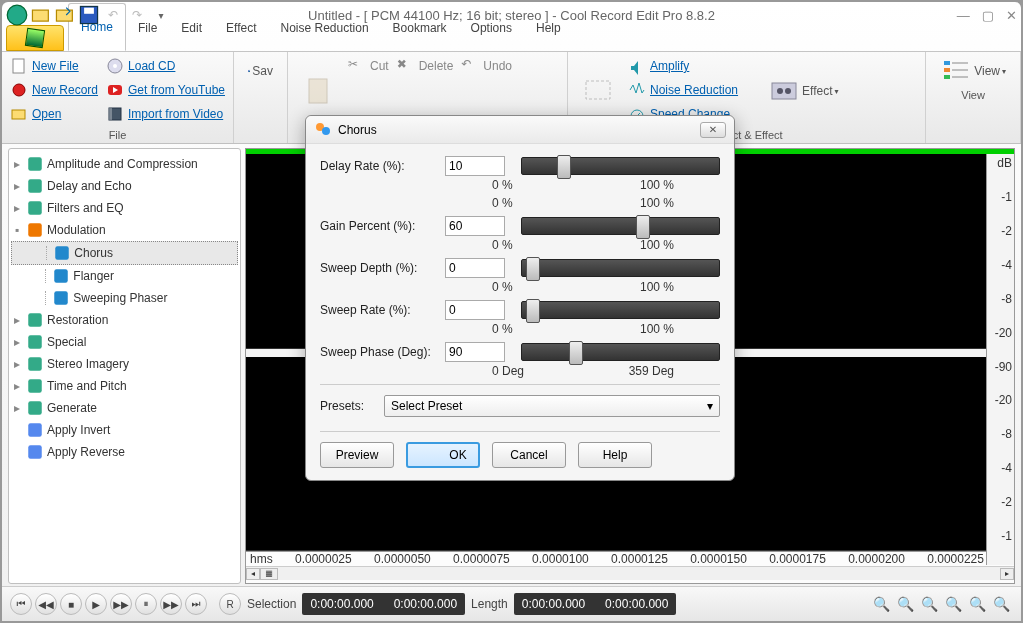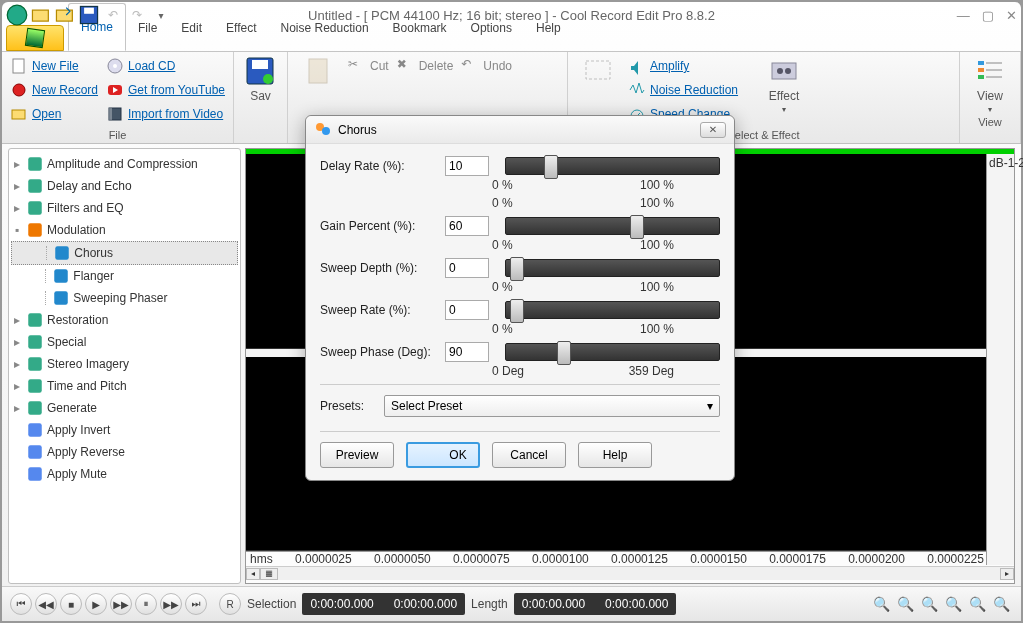--- a/index.html
+++ b/index.html
@@ -22,40 +22,40 @@
 .tab.active { background:#fff; border:1px solid #c5c5c5; border-bottom-color:#fff; border-radius:3px 3px 0 0; color:#0060b0; }
 
 
 .ribbon { height: 92px; background: linear-gradient(#fafafa,#e8e8e8); display:flex; border-bottom:1px solid #c0c0c0; }
 .rgroup { border-right:1px solid #d0d0d0; padding:3px 8px 0 8px; display:flex; flex-direction:column; }
 .rgroup .items { display:flex; gap:8px; flex:1; }
 .col3 { display:flex; flex-direction:column; gap:2px; justify-content:flex-start; }
 .rbtn { display:flex; align-items:center; gap:4px; color:#0060b0; text-decoration:underline; white-space:nowrap; height:22px; }
 .ricon { width:18px;height:18px; display:inline-block; }
 .grplabel { text-align:center; color:#555; font-size:11px; padding:2px 0; }
-.bigbtn { display:flex; flex-direction:column; align-items:center; gap:2px; color:#555; padding:0 6px;}
+.bigbtn { display:flex; flex-direction:row; align-items:center; gap:2px; color:#555; padding:0 6px;}
 .bigicon { width:32px;height:32px; }
 
 
 .middle { flex:1; display:flex; min-height:0; }
 .sidebar { width:233px; border:1px solid #c0c0c0; margin:4px 2px 2px 6px; display:flex; flex-direction:column; border-radius:3px; background:#fff;}
 .sidebar-tabs { display:flex; border-bottom:1px solid #d0d0d0; }
 .sbtab { flex:1; padding:4px; text-align:center; color:#666; }
 .sbtab.active { background:#f5f5f5; }
 .tree { flex:1; overflow:auto; padding:4px 2px; }
 .trow { display:flex; align-items:center; gap:3px; padding:2px 0; color:#333; white-space:nowrap;}
 .tw { color:#888; width:12px; text-align:center; }
 .trow.sel { background:#e8e8e8; border:1px dotted #888; }
 .trow.leaf { padding-left:26px; }
 .dots { color:#aaa; border-left:1px dotted #aaa; margin-left:8px; }
 
 .wavearea { flex:1; margin:4px 6px 2px 2px; display:flex; flex-direction:column; background:#000; position:relative; border:1px solid #999;}
 .gstrip { height:5px; background:#00d000; }
 .wavetrack { flex:1; background:#000; border-bottom:1px solid #333;}
-.meter { position:absolute; right:0; top:5px; bottom:18px; width:28px; background:#f4f4f4; border-left:1px solid #999; font-size:9px; color:#333; padding:2px 2px; display:flex; flex-direction:row;}
+.meter { position:absolute; right:0; top:5px; bottom:18px; width:28px; background:#f4f4f4; border-left:1px solid #999; font-size:9px; color:#333; padding:2px 2px; display:flex; flex-direction:column;}
 .meter span { flex:1; text-align:right; }
 .timeline { height:32px; background:#fcfcfc; color:#333; font-size:10px; border-top:1px solid #999; display:flex; flex-direction:column;}
 .ticks { display:flex; justify-content:space-between; padding:0 4px; padding-right:30px;}
 .hscroll { height:14px; background:#f0f0f0; border-top:1px solid #ccc; display:flex; align-items:center;}
 .hscroll .arrow{width:14px;height:12px;border:1px solid #bbb;background:#eee;display:flex;align-items:center;justify-content:center;font-size:8px;}
 
 
 .bottombar { height:35px; background:linear-gradient(#f8f8f8,#e6e6e6); border-top:1px solid #ccc; display:flex; align-items:center; gap:6px; padding:0 8px;}
 .transport { display:flex; gap:3px; }
 .tbtn { width:22px;height:22px; border:1px solid #bbb; border-radius:11px; background:linear-gradient(#fff,#e0e0e0); display:flex;align-items:center;justify-content:center;font-size:10px;color:#444;}
@@ -65,21 +65,21 @@
 .zbtn{width:22px;height:22px;display:flex;align-items:center;justify-content:center;color:#38a;font-size:14px;}
 
 
 .dialog { position:absolute; left:305px; top:115px; width:430px; background:#f5f5f5; border:1px solid #888; border-radius:6px; box-shadow:0 4px 18px rgba(0,0,0,.3); z-index:10;}
 .dlgtitle { height:28px; display:flex; align-items:center; padding:0 8px; background:linear-gradient(#fafafa,#eaeaea); border-bottom:1px solid #ddd; border-radius:6px 6px 0 0;}
 .dlgtitle .dicon{width:18px;height:18px;margin-right:6px;}
 .dlgclose{margin-left:auto;width:26px;height:16px;border:1px solid #aaa;border-radius:3px;display:flex;align-items:center;justify-content:center;font-size:10px;color:#555;background:linear-gradient(#fff,#ddd);}
 .dlgbody{padding:12px 14px;}
 .prow{display:flex;align-items:center;margin-bottom:4px;gap:10px;}
 .plabel{width:115px;color:#222;}
-.pval{width:44px;border:1px solid #aaa;background:#fff;padding:2px 3px;}
+.pval{width:60px;border:1px solid #aaa;background:#fff;padding:2px 3px;}
 .slider{flex:1;height:18px;background:linear-gradient(#555,#333);border:1px solid #222;border-radius:2px;position:relative;margin-left:6px;}
 .thumb{position:absolute;top:-3px;width:14px;height:24px;background:linear-gradient(#eee,#bbb);border:1px solid #555;border-radius:2px;}
 .range{width:186px;margin-left:170px;display:flex;justify-content:space-between;color:#333;font-size:11px;margin-top:-2px;margin-bottom:6px;padding:0 2px;}
 .preset-row{display:flex;align-items:center;border-top:1px solid #ccc;padding-top:10px;margin-top:4px;gap:8px;}
 .preset-sel{flex:1;border:1px solid #999;background:linear-gradient(#fff,#eee);padding:3px 6px;display:flex;justify-content:space-between;border-radius:2px;}
 .dlgbtns{display:flex;gap:12px;justify-content:flex-start;margin-top:14px;padding-top:10px;border-top:1px solid #ccc;}
 .dlgbtn{width:74px;padding:4px 0;border:1px solid #999;border-radius:3px;background:linear-gradient(#fff,#e6e6e6);}
 .dlgbtn.primary{border:2px solid #3a9be0;background:linear-gradient(#e6f3ff,#cce6ff);padding-left:30px;}
 
 svg { width:100%; height:100%; }
@@ -381,27 +381,20 @@
                 <rect x="2" y="2" width="12" height="12" rx="2" fill="#58e"></rect>
               </svg></span>
             <span>Apply Invert</span>
           </div>
           <div class="trow">
             <span class="tw"></span>
             <span class="ricon"><svg viewBox="0 0 16 16">
                 <rect x="2" y="2" width="12" height="12" rx="2" fill="#58e"></rect>
               </svg></span>
             <span>Apply Reverse</span>
-          </div>
-          <div class="trow">
-            <span class="tw"></span>
-            <span class="ricon"><svg viewBox="0 0 16 16">
-                <rect x="2" y="2" width="12" height="12" rx="2" fill="#58e"></rect>
-              </svg></span>
-            <span>Apply Mute</span>
           </div>
         </div>
     </div>
 
     <div class="wavearea">
       <div class="gstrip"></div>
       <div class="wavetrack"></div>
       <div style="height:8px;background:#f4f4f4;"></div>
       <div class="wavetrack"></div>
       <div class="meter" id="meter">

